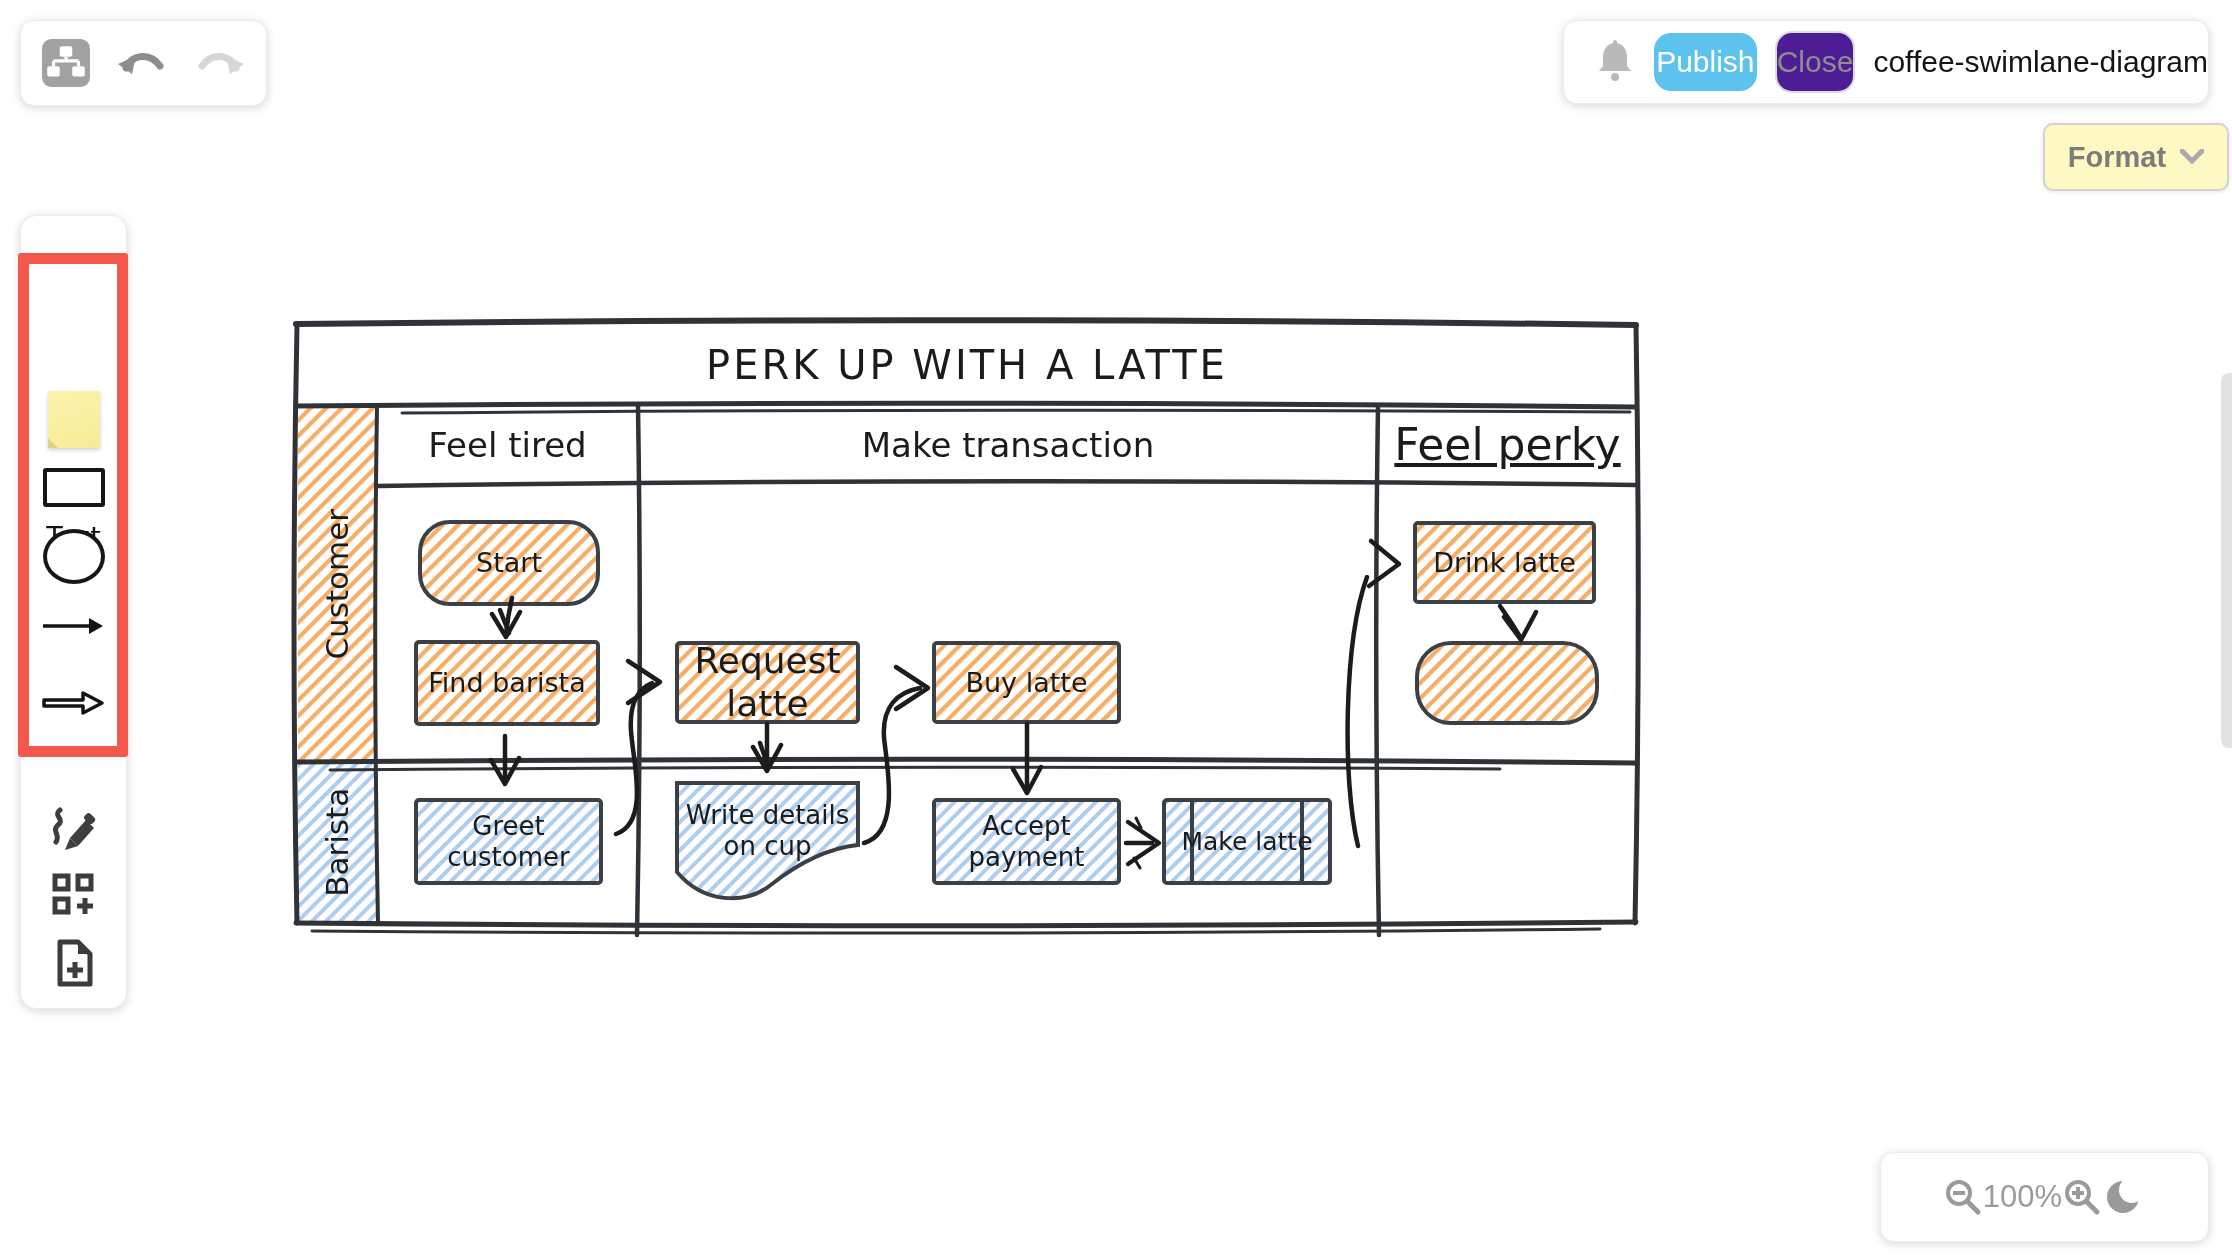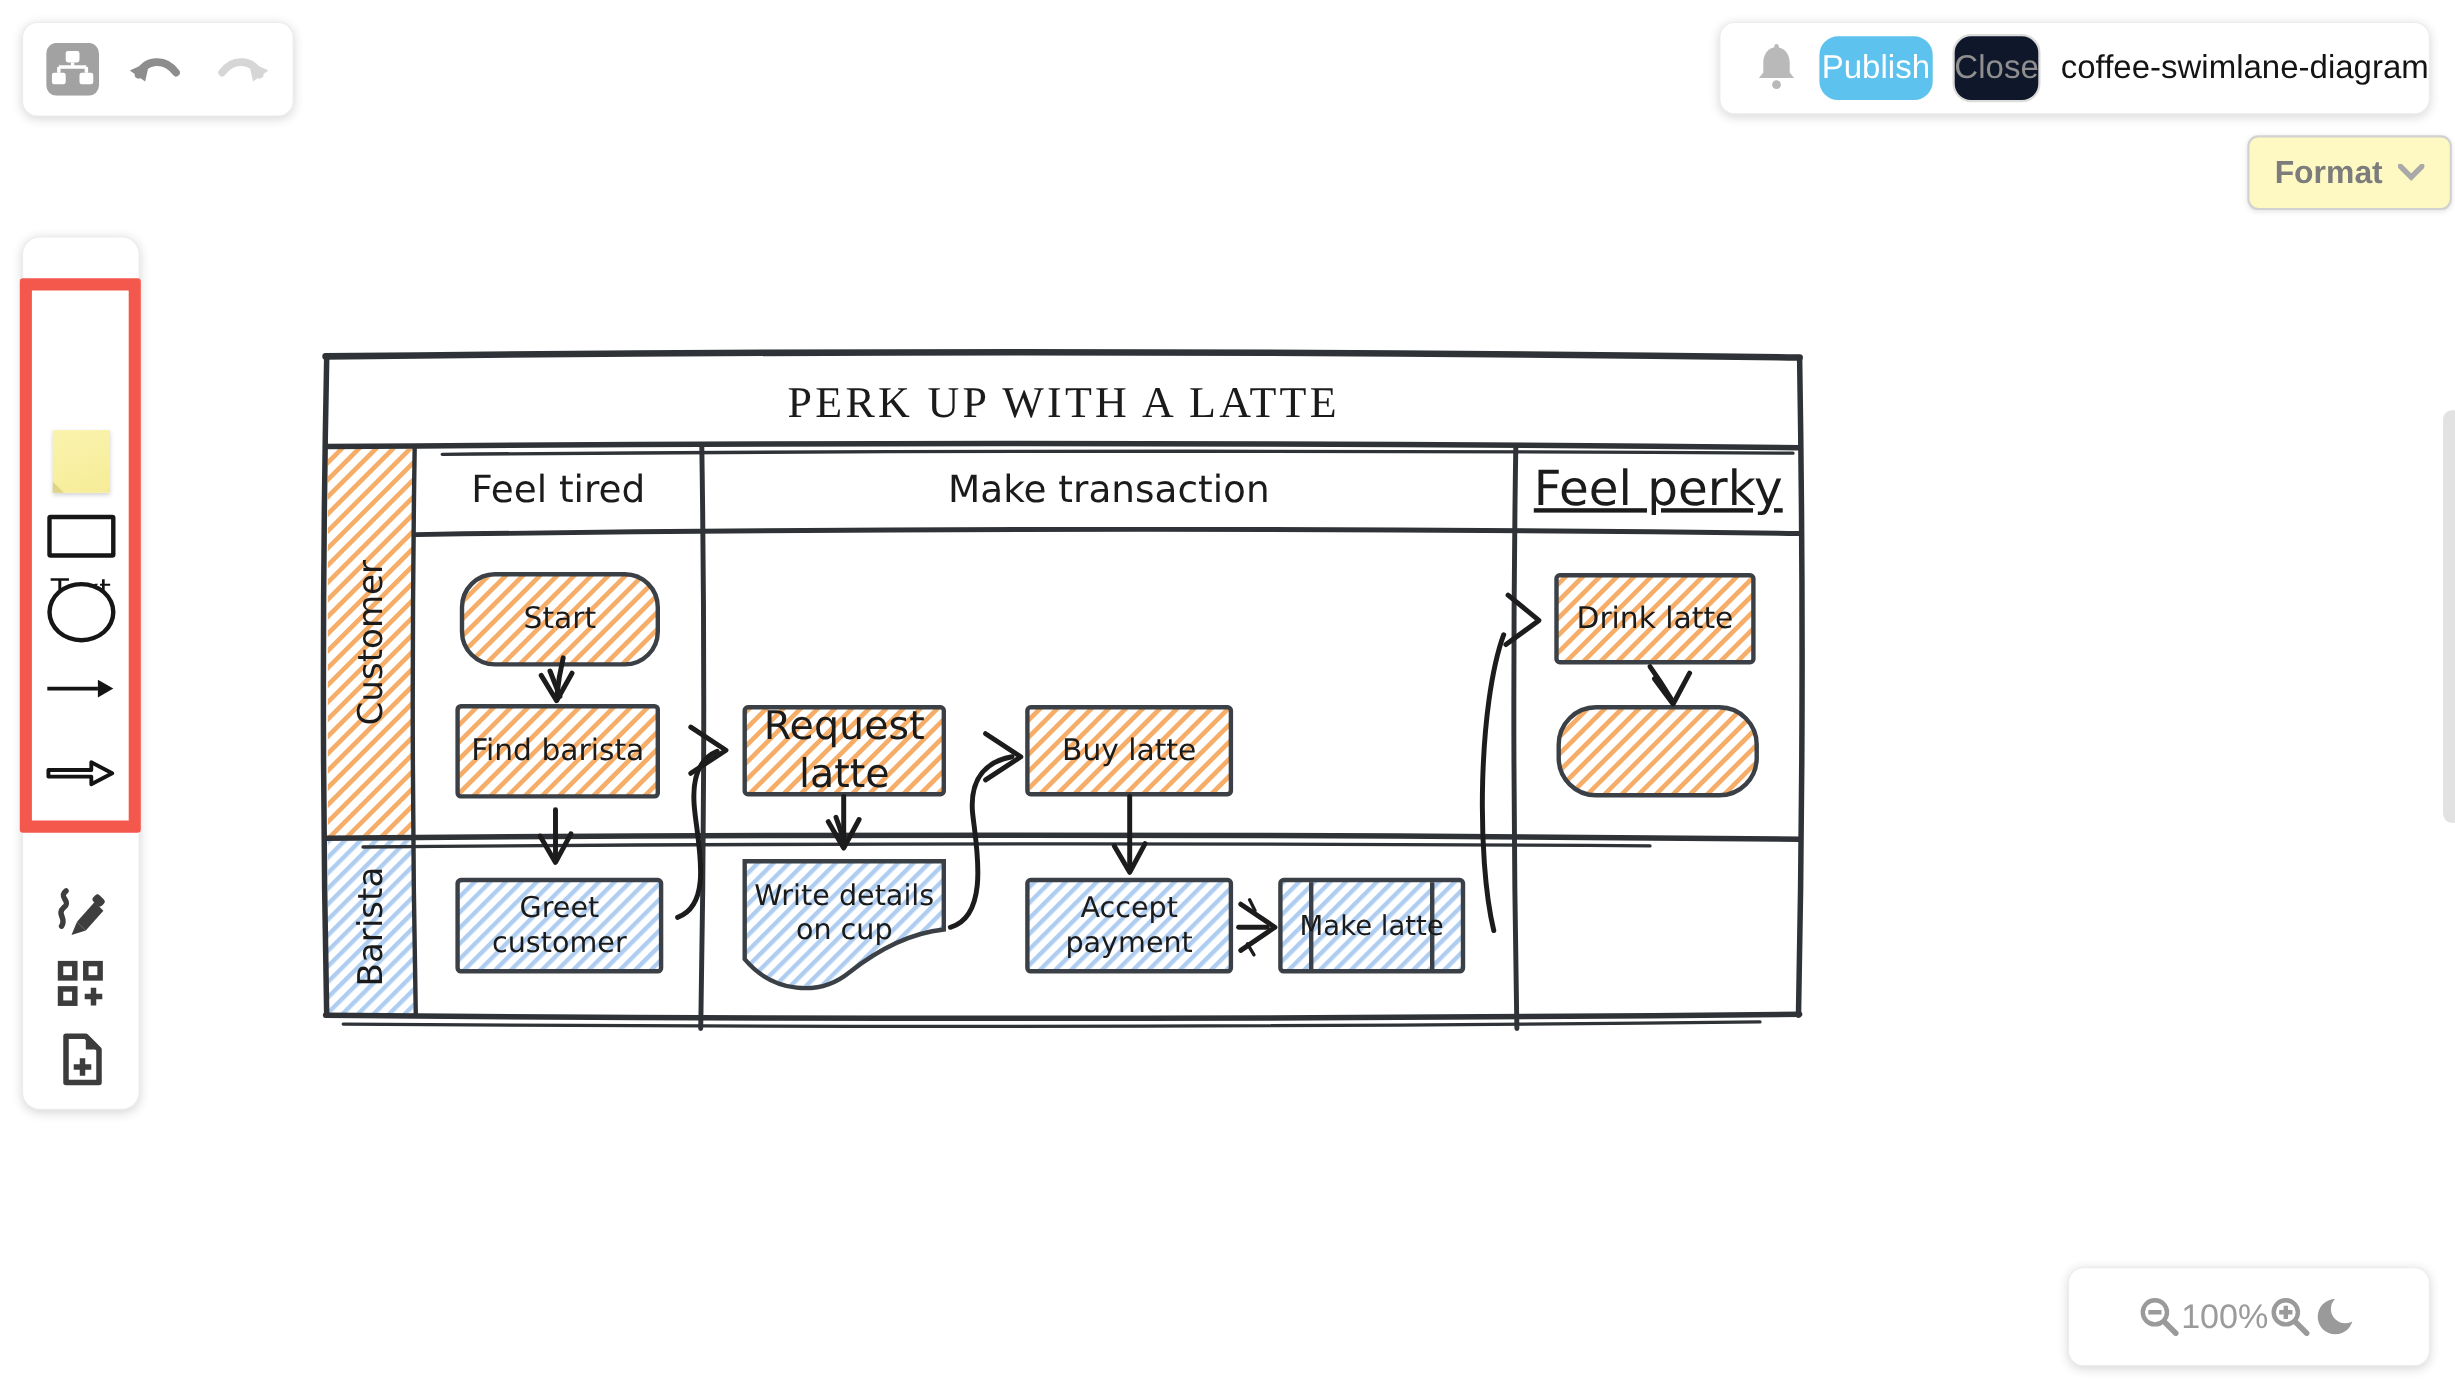--- a/index.html
+++ b/index.html
@@ -8,21 +8,21 @@
   .card{position:absolute;background:#fff;border:1px solid #ececec;border-radius:14px;
         box-shadow:0 2px 10px rgba(0,0,0,.16);}
   .abs{position:absolute;}
   .flexc{display:flex;align-items:center;justify-content:center;}
   
   .tool-ic{display:flex;align-items:center;justify-content:center;cursor:pointer;}
   
   .btn{border-radius:17px;display:flex;align-items:center;justify-content:center;
        font-size:30px;cursor:pointer;}
   .btn-publish{background:#5ec2ee;color:#ffffff;width:118px;height:58px;}
-  .btn-close{background:#0f172a;color:#8f8f8f;width:86px;height:58px;border:2px solid #dcdcdc;}
+  .btn-close{background:#4c1d95;color:#8f8f8f;width:86px;height:58px;border:2px solid #dcdcdc;}
   .doc-title{font-size:30px;color:#141414;white-space:nowrap;}
   
   .format-btn{display:flex;align-items:center;justify-content:center;gap:14px;
        background:#fef9c3;border:2px solid #d2d2d2;border-radius:10px;
        box-shadow:0 1px 5px rgba(0,0,0,.10);color:#7c7c7c;font-weight:bold;font-size:29px;cursor:pointer;}
   
   .palette-label{font-family:"DejaVu Sans",sans-serif;font-size:27px;color:#111;}
   .sticky{position:absolute;background:linear-gradient(160deg,#faf3ad 0%,#f6ec97 100%);
           box-shadow:0 2px 4px rgba(0,0,0,.18);}
   .sticky::after{content:"";position:absolute;left:0;bottom:0;border-style:solid;
@@ -217,21 +217,21 @@
       <path d="M1134 858 L1140 868" stroke-width="3"></path>
 
       <path d="M1358 846 C1342 780 1344 640 1367 577"></path>
       <path d="M1371 541 L1399 564 L1369 586"></path>
 
       <path d="M1500 606 Q1510 620 1519 635"></path>
       <path d="M1504 617 L1521 640 L1536 612"></path>
     </g>
   </svg>
 
-  <div class="dlabel" style="left:297px;top:325px;width:1340px;height:81px;font-size:40px;letter-spacing:3px;font-family:Liberation Serif, serif;">PERK UP WITH A LATTE</div>
+  <div class="dlabel" style="left:297px;top:325px;width:1340px;height:81px;font-size:40px;letter-spacing:3px;">PERK UP WITH A LATTE</div>
 
   <div class="dlabel" style="left:379px;top:408px;width:257px;height:74px;font-size:34px;">Feel tired</div>
   <div class="dlabel" style="left:640px;top:408px;width:736px;height:74px;font-size:34px;">Make transaction</div>
   <div class="dlabel" style="left:1380px;top:408px;width:255px;height:74px;font-size:44px;text-decoration:underline;">Feel perky</div>
 
   <div class="dlabel vlabel" style="left:297px;top:408px;width:80px;height:352px;font-size:31px;">
     <span>Customer</span>
   </div>
   <div class="dlabel vlabel" style="left:297px;top:764px;width:80px;height:157px;font-size:31px;">
     <span>Barista</span>

